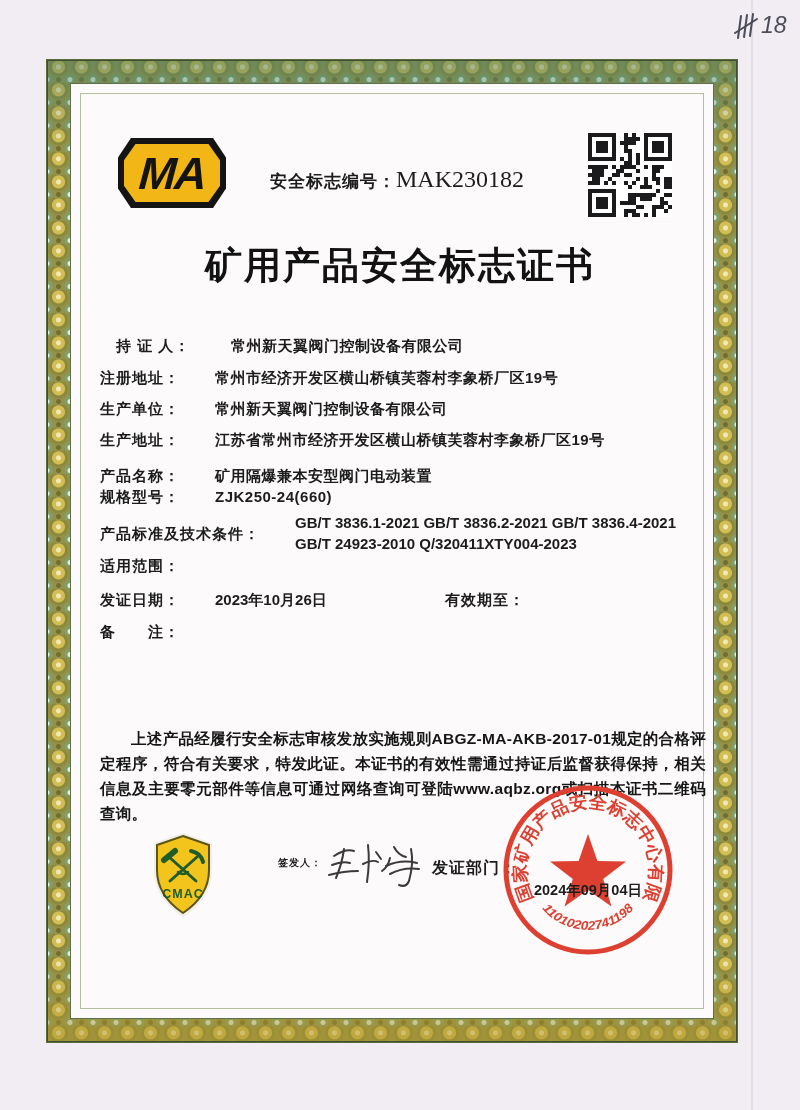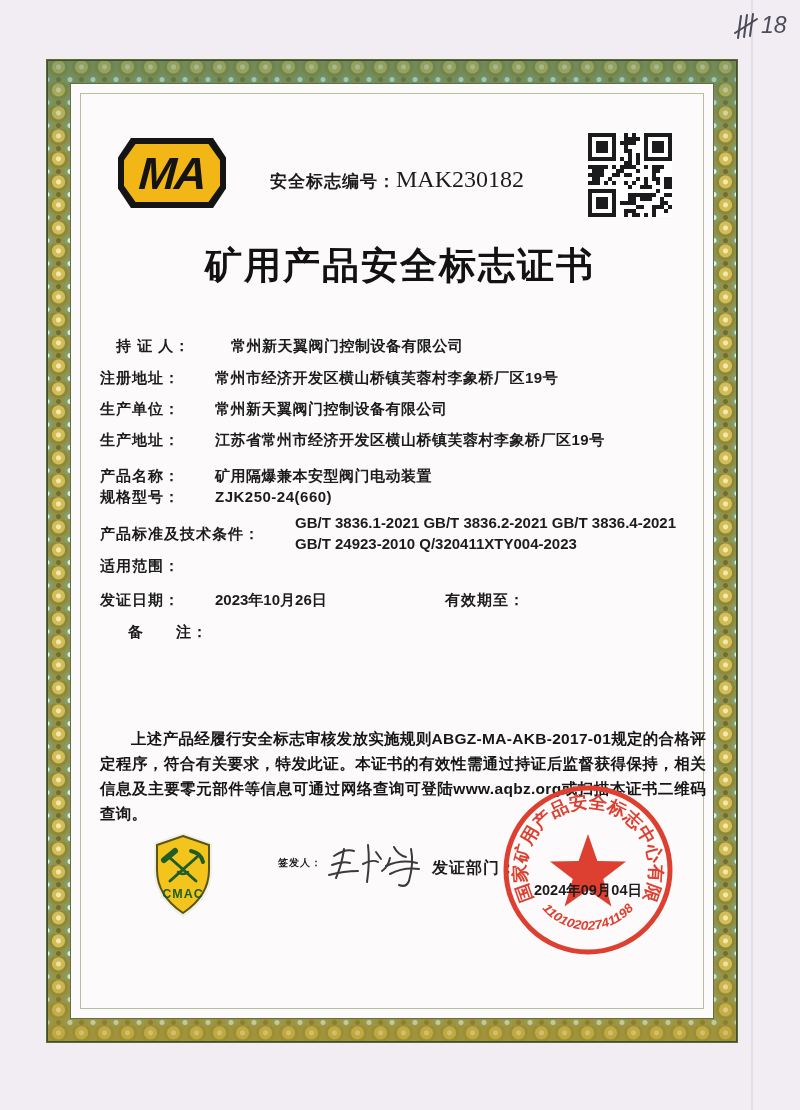--- a/index.html
+++ b/index.html
@@ -258,21 +258,21 @@
 <div class="abs row" style="top:556px;">
   <span class="flabel">适用范围：</span>
 </div>
 
 <div class="abs row" style="top:590px;">
   <span class="flabel">发证日期：</span>
   <span class="dval1">2023年10月26日</span>
   <span class="dlabel2">有效期至：</span>
 </div>
 
-<div class="abs row" style="top:622px;margin-left:28px;">
+<div class="abs row" style="top:622px;">
   <span class="flabel">备　　注：</span>
 </div>
 
 <div class="abs statement">上述产品经履行安全标志审核发放实施规则ABGZ-MA-AKB-2017-01规定的合格评定程序，符合有关要求，特发此证。本证书的有效性需通过持证后监督获得保持，相关信息及主要零元部件等信息可通过网络查询可登陆www.aqbz.org或扫描本证书二维码查询。</div>
 
 <svg class="abs" style="left:152px;top:832px;" width="62" height="86" viewBox="0 0 62 86">
   <path d="M31 1 L60 11 V38 C60 59 48 74 31 85 C14 74 2 59 2 38 V11 Z" fill="#efefe6"></path>
   <path d="M31 4 L57 13 V38 C57 57 46 71 31 81 C16 71 5 57 5 38 V13 Z" fill="#f3c51c" stroke="#5c5414" stroke-width="2"></path>
   <g stroke="#1f5c28" stroke-width="3" stroke-linecap="round" fill="none">
     <line x1="17" y1="25" x2="44" y2="49"></line>

